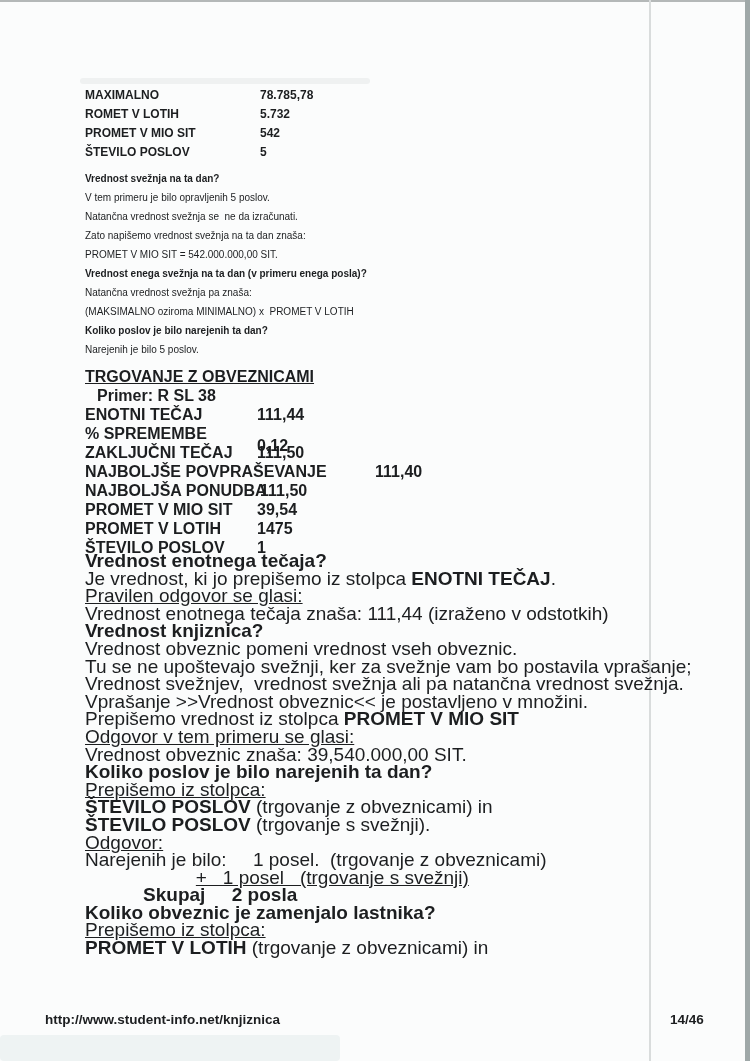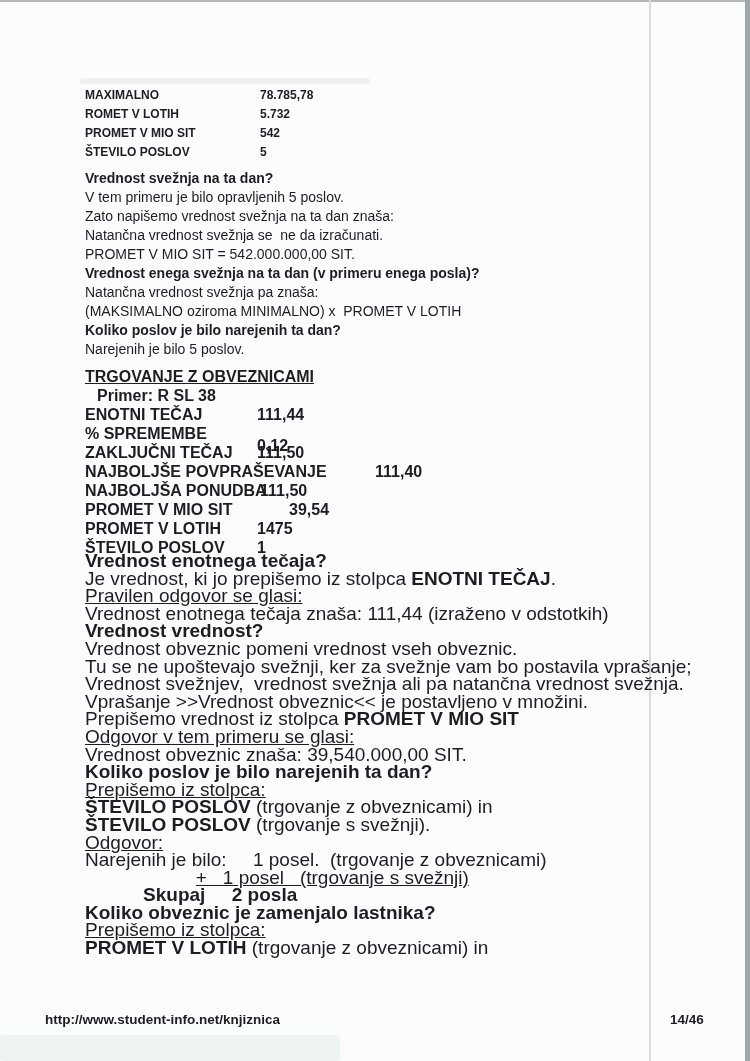--- a/index.html
+++ b/index.html
@@ -21,21 +21,21 @@
   .kv-label{font-weight:bold;}
   .kv-value{position:absolute;top:0;font-weight:bold;}
   .summary{left:85px;top:86px;font-size:12px;}
   .bonds{left:85px;top:367px;font-size:16px;line-height:19px;}
   .bonds-title{font-weight:bold;text-decoration:underline;height:19px;}
   .bonds-subtitle{font-weight:bold;height:19px;margin-left:12px;}
 
   
   .para{position:absolute;}
   .line{white-space:pre;}
-  .para-a{left:85px;top:169px;font-size:14px;line-height:19px;}
+  .para-a{left:85px;top:169px;font-size:10px;line-height:19px;}
   .para-c{left:85px;top:552px;font-size:19px;line-height:17.6px;}
   .b{font-weight:bold;}
   .u{text-decoration:underline;margin-top:24px;}
 
   
   .footer{position:absolute;left:0;top:1012px;width:750px;height:18px;font-size:13.5px;font-weight:bold;padding-left:31px;}
   .footer-url{position:absolute;left:45px;top:0;}
   .footer-page{position:absolute;left:670px;top:0;}
 </style>
 </head>
@@ -52,51 +52,51 @@
   <div class="kv-block summary">
       <div class="kv-row"><span class="kv-label">MAXIMALNO</span><span class="kv-value" style="left: 175px; text-align: right;">78.785,78</span></div>
       <div class="kv-row"><span class="kv-label">ROMET V LOTIH</span><span class="kv-value" style="left: 175px;">5.732</span></div>
       <div class="kv-row"><span class="kv-label">PROMET V MIO SIT</span><span class="kv-value" style="left: 175px;">542</span></div>
       <div class="kv-row"><span class="kv-label">ŠTEVILO POSLOV</span><span class="kv-value" style="left: 175px;">5</span></div>
     </div>
 
   <div class="para para-a">
       <div class="line"><span class="b">Vrednost svežnja na ta dan?</span></div>
       <div class="line"><span>V tem primeru je bilo opravljenih 5 poslov.</span></div>
+      <div class="line"><span>Natančna vrednost svežnja se  ne da izračunati.</span></div>
       <div class="line"><span>Zato napišemo vrednost svežnja na ta dan znaša:</span></div>
-      <div class="line"><span>Natančna vrednost svežnja se  ne da izračunati.</span></div>
       <div class="line"><span>PROMET V MIO SIT = 542.000.000,00 SIT.</span></div>
       <div class="line"><span class="b">Vrednost enega svežnja na ta dan (v primeru enega posla)?</span></div>
       <div class="line"><span>Natančna vrednost svežnja pa znaša:</span></div>
       <div class="line"><span>(MAKSIMALNO oziroma MINIMALNO) x  PROMET V LOTIH</span></div>
       <div class="line"><span class="b">Koliko poslov je bilo narejenih ta dan?</span></div>
       <div class="line"><span>Narejenih je bilo 5 poslov.</span></div>
     </div>
 
   <div class="kv-block bonds">
     <div class="bonds-title">TRGOVANJE Z OBVEZNICAMI</div>
     <div class="bonds-subtitle">Primer: R SL 38</div>
     <div>
         <div class="kv-row"><span class="kv-label">ENOTNI TEČAJ</span><span class="kv-value" style="left: 172px;">111,44</span></div>
         <div class="kv-row"><span class="kv-label">% SPREMEMBE</span><span class="kv-value" style="left: 172px; margin-top: 12px;">0,12</span></div>
         <div class="kv-row"><span class="kv-label">ZAKLJUČNI TEČAJ</span><span class="kv-value" style="left: 172px;">111,50</span></div>
         <div class="kv-row"><span class="kv-label">NAJBOLJŠE POVPRAŠEVANJE</span><span class="kv-value" style="left: 268px; margin-left: 22px;">111,40</span></div>
         <div class="kv-row"><span class="kv-label">NAJBOLJŠA PONUDBA</span><span class="kv-value" style="left: 175px;">111,50</span></div>
-        <div class="kv-row"><span class="kv-label">PROMET V MIO SIT</span><span class="kv-value" style="left: 172px; margin-left: 32px;">39,54</span></div>
+        <div class="kv-row"><span class="kv-label">PROMET V MIO SIT</span><span class="kv-value" style="left: 172px;">39,54</span></div>
         <div class="kv-row"><span class="kv-label">PROMET V LOTIH</span><span class="kv-value" style="left: 172px;">1475</span></div>
         <div class="kv-row"><span class="kv-label">ŠTEVILO POSLOV</span><span class="kv-value" style="left: 172px;">1</span></div>
       </div>
   </div>
 
   <div class="para para-c">
       <div class="line"><span class="b">Vrednost enotnega tečaja?</span></div>
       <div class="line"><span>Je vrednost, ki jo prepišemo iz stolpca </span><span class="b">ENOTNI TEČAJ</span><span>.</span></div>
       <div class="line"><span class="u">Pravilen odgovor se glasi:</span></div>
       <div class="line"><span>Vrednost enotnega tečaja znaša: 111,44 (izraženo v odstotkih)</span></div>
-      <div class="line"><span class="b">Vrednost vrednost?</span></div>
+      <div class="line"><span class="b">Vrednost knjiznica?</span></div>
       <div class="line"><span>Vrednost obveznic pomeni vrednost vseh obveznic.</span></div>
       <div class="line"><span>Tu se ne upoštevajo svežnji, ker za svežnje vam bo postavila vprašanje;</span></div>
       <div class="line"><span>Vrednost svežnjev,  vrednost svežnja ali pa natančna vrednost svežnja.</span></div>
       <div class="line"><span>Vprašanje &gt;&gt;Vrednost obveznic&lt;&lt; je postavljeno v množini.</span></div>
       <div class="line"><span>Prepišemo vrednost iz stolpca </span><span class="b">PROMET V MIO SIT</span></div>
       <div class="line"><span class="u">Odgovor v tem primeru se glasi:</span></div>
       <div class="line"><span>Vrednost obveznic znaša: 39,540.000,00 SIT.</span></div>
       <div class="line"><span class="b">Koliko poslov je bilo narejenih ta dan?</span></div>
       <div class="line"><span class="u">Prepišemo iz stolpca:</span></div>
       <div class="line"><span class="b">ŠTEVILO POSLOV</span><span> (trgovanje z obveznicami) in</span></div>

